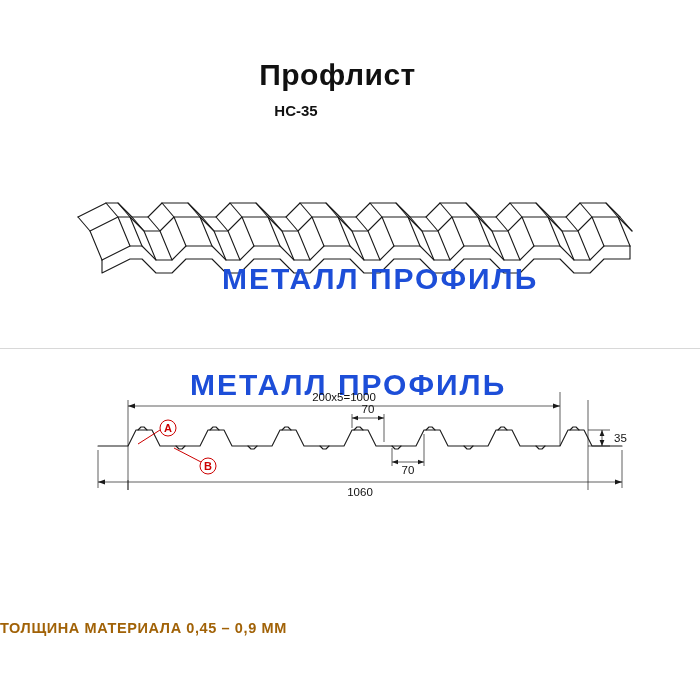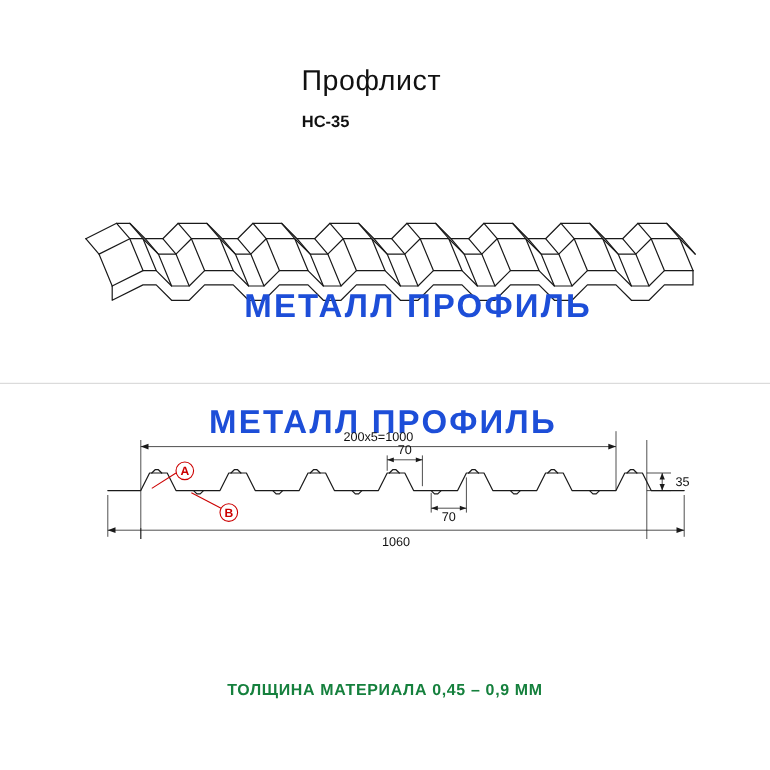--- a/index.html
+++ b/index.html
@@ -19,22 +19,22 @@
     position: relative;
     width: 700px;
     height: 700px;
   }
   .title {
     position: absolute;
     top: 58px;
     left: 0;
     width: 675px;
     text-align: center;
-    font-size: 26px;
-    font-weight: normal;
+    font-size: 30px;
+    font-weight: bold;
     letter-spacing: 0.5px;
     color: #111;
   }
   .subtitle {
     position: absolute;
     top: 102px;
     left: 0;
     width: 592px;
     text-align: center;
     font-size: 15px;
@@ -61,25 +61,24 @@
     top: 380px;
     left: 90px;
     width: 540px;
     height: 140px;
   }
   .footer {
     position: absolute;
     top: 620px;
     left: 0;
     width: 700px;
-    text-align: center;
     font-size: 14.5px;
     font-weight: bold;
     letter-spacing: 0.6px;
-    color: #15803d;
+    color: #a16207;
   }
   .wm {
     position: absolute;
     pointer-events: none;
     user-select: none;
     color: #1d4ed8;
     font-weight: bold;
     font-family: "Liberation Sans", sans-serif;
     white-space: nowrap;
   }

